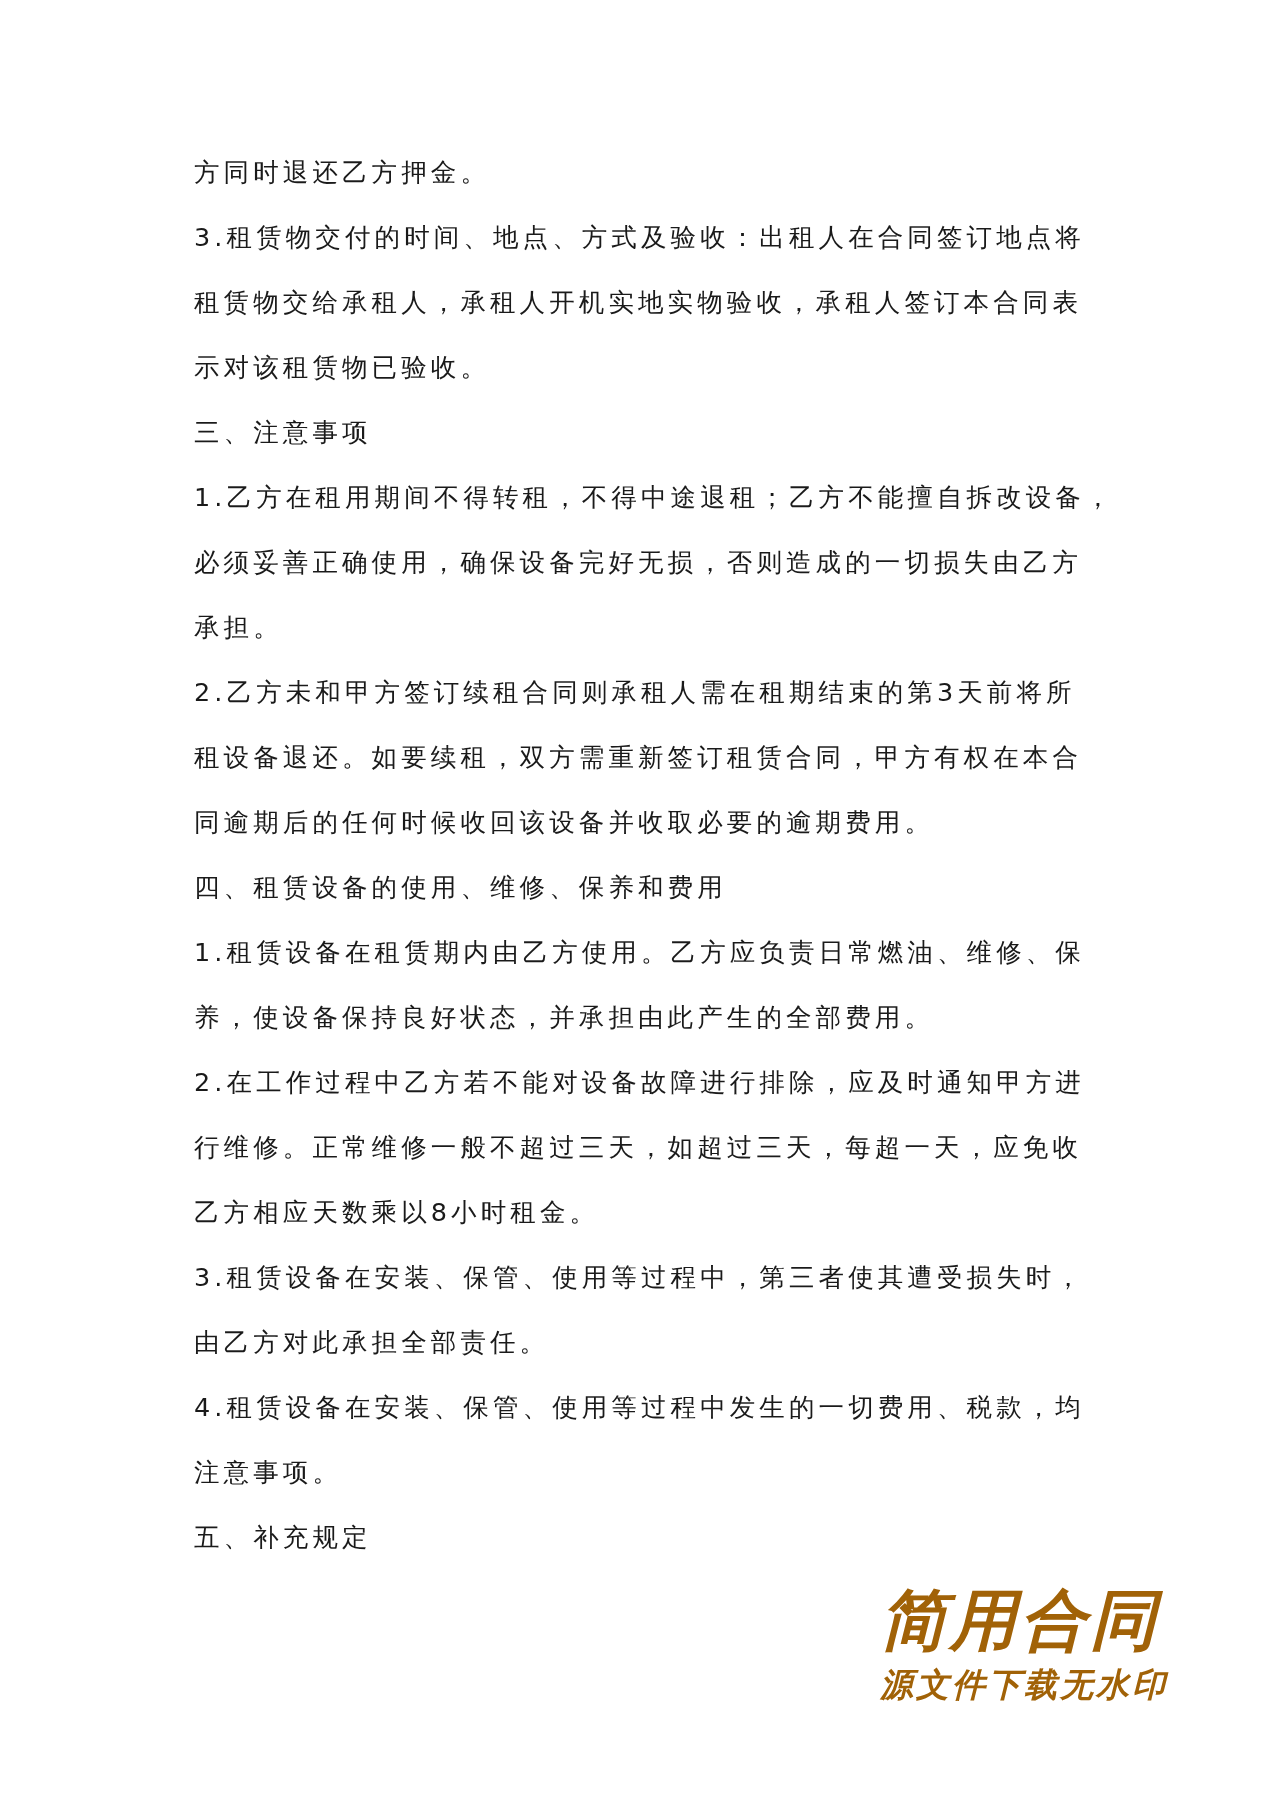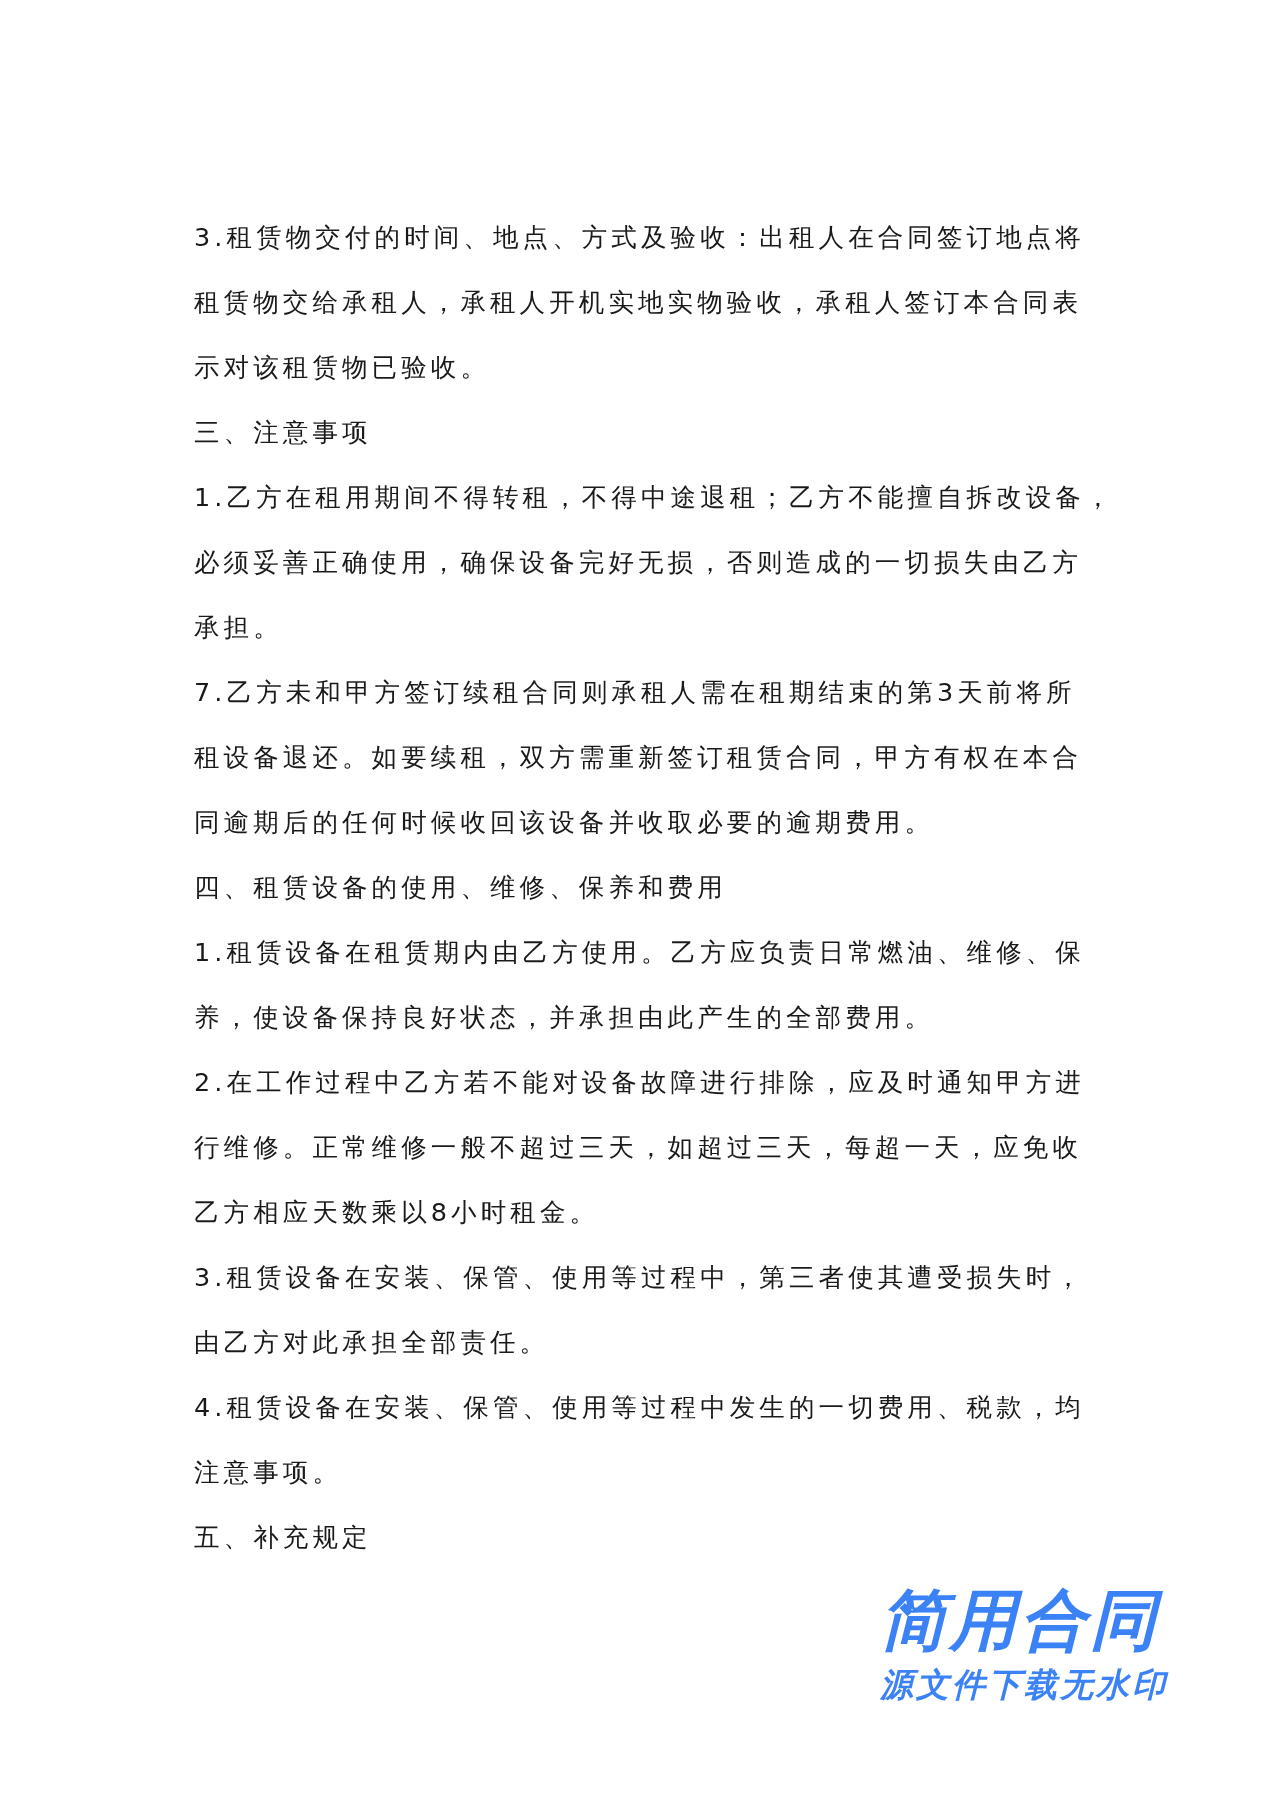--- a/index.html
+++ b/index.html
@@ -2,36 +2,37 @@
 <html><head>
 <meta charset="utf-8">
 <style>
   html, body { margin: 0; padding: 0; background: #ffffff; }
   body { width: 1280px; height: 1810px; position: relative; overflow: hidden;
          font-family: "DejaVu Sans", "Liberation Sans", sans-serif; color: #1a1a1a; }
   .page { position: absolute; left: 0; top: 0; width: 1280px; height: 1810px; }
   .line { position: absolute; left: 194px; width: 900px; font-size: 25.5px;
           letter-spacing: 4.1px; white-space: nowrap; line-height: 34px; }
   .watermark { position: absolute; left: 880px; top: 1585px; width: 310px; height: 130px;
-               color: #3b82f6; font-style: italic; font-weight: bold; text-align: left; }
+               color: #a16207; font-style: italic; font-weight: bold; text-align: left; }
   .wm-main { font-size: 66px; letter-spacing: 4px; line-height: 72px; }
   .wm-sub { font-size: 33px; letter-spacing: 3px; line-height: 40px; margin-top: 8px; }
 </style>
 </head>
 <body>
 
 <div class="page">
+  <div class="line" style="top:155px">方同时退还乙方押金。</div>
   <div class="line" style="top:220px">3.租赁物交付的时间、地点、方式及验收：出租人在合同签订地点将</div>
   <div class="line" style="top:350px">示对该租赁物已验收。</div>
   <div class="line" style="top:285px">租赁物交给承租人，承租人开机实地实物验收，承租人签订本合同表</div>
   <div class="line" style="top:415px">三、注意事项</div>
   <div class="line" style="top:480px">1.乙方在租用期间不得转租，不得中途退租；乙方不能擅自拆改设备，</div>
   <div class="line" style="top:545px">必须妥善正确使用，确保设备完好无损，否则造成的一切损失由乙方</div>
   <div class="line" style="top:610px">承担。</div>
-  <div class="line" style="top:675px">7.乙方未和甲方签订续租合同则承租人需在租期结束的第3天前将所</div>
+  <div class="line" style="top:675px">2.乙方未和甲方签订续租合同则承租人需在租期结束的第3天前将所</div>
   <div class="line" style="top:805px">同逾期后的任何时候收回该设备并收取必要的逾期费用。</div>
   <div class="line" style="top:740px">租设备退还。如要续租，双方需重新签订租赁合同，甲方有权在本合</div>
   <div class="line" style="top:870px">四、租赁设备的使用、维修、保养和费用</div>
   <div class="line" style="top:935px">1.租赁设备在租赁期内由乙方使用。乙方应负责日常燃油、维修、保</div>
   <div class="line" style="top:1000px">养，使设备保持良好状态，并承担由此产生的全部费用。</div>
   <div class="line" style="top:1065px">2.在工作过程中乙方若不能对设备故障进行排除，应及时通知甲方进</div>
   <div class="line" style="top:1130px">行维修。正常维修一般不超过三天，如超过三天，每超一天，应免收</div>
   <div class="line" style="top:1195px">乙方相应天数乘以8小时租金。</div>
   <div class="line" style="top:1260px">3.租赁设备在安装、保管、使用等过程中，第三者使其遭受损失时，</div>
   <div class="line" style="top:1325px">由乙方对此承担全部责任。</div>

